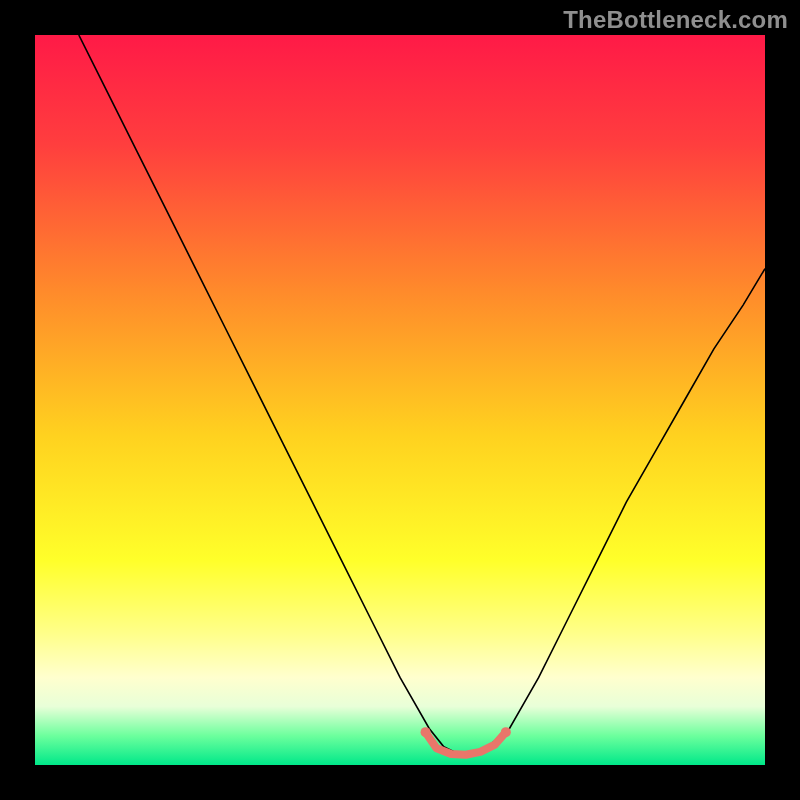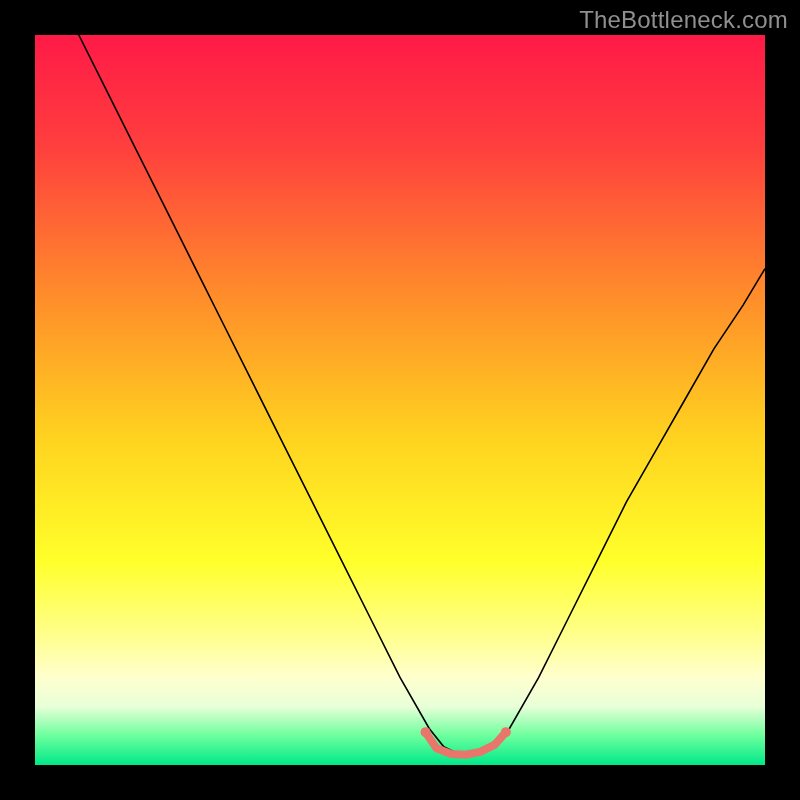--- a/index.html
+++ b/index.html
@@ -25,21 +25,21 @@
     width: 730px;
     height: 730px;
     overflow: hidden;
   }
   .watermark {
     position: absolute;
     top: 6px;
     right: 12px;
     font-family: Arial, Helvetica, sans-serif;
     font-size: 24px;
-    font-weight: 400;
+    font-weight: 700;
     color: #8f8f8f;
     letter-spacing: 0.2px;
   }
   svg { display: block; }
 </style>
 </head>
 <body>
 
 <div class="frame">
   <div class="watermark">TheBottleneck.com</div>

